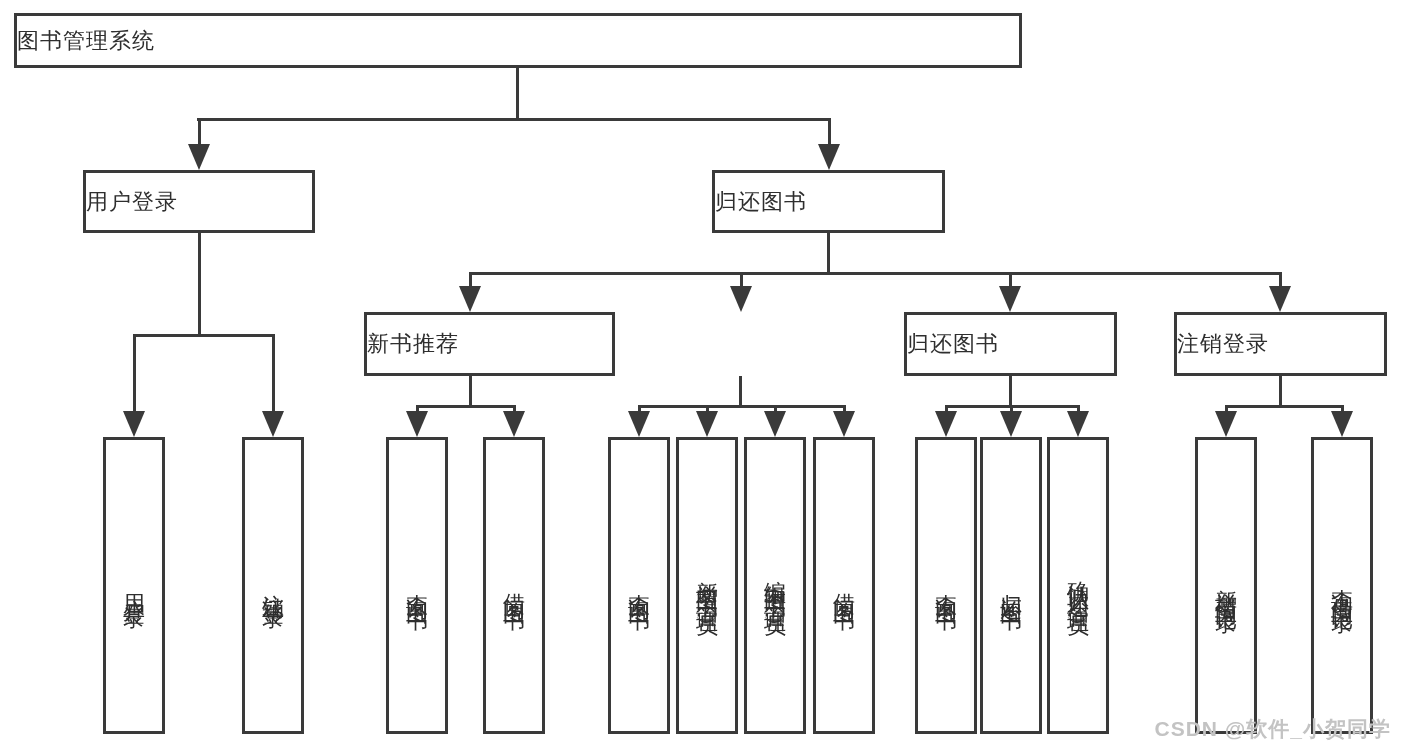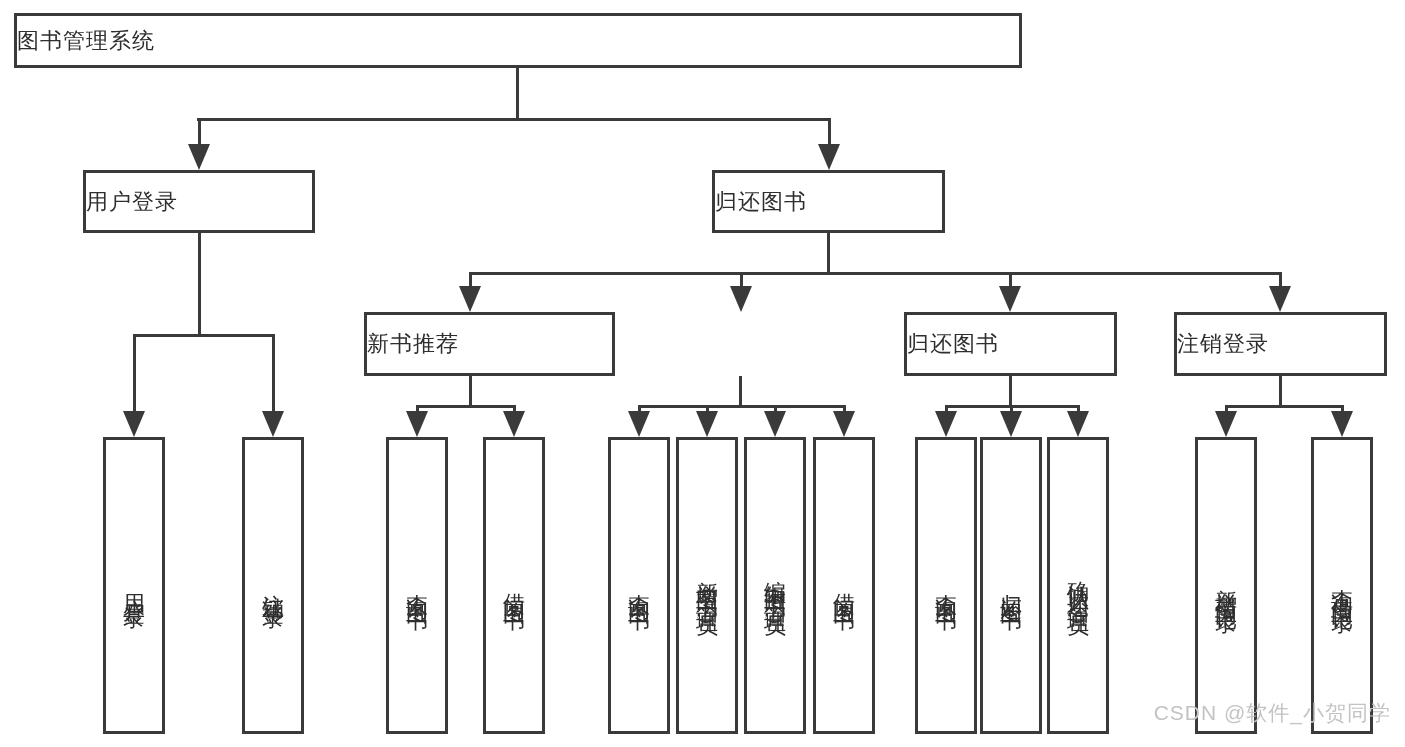--- a/index.html
+++ b/index.html
@@ -31,23 +31,24 @@
   }
   .hline{position:absolute;height:3px;background:var(--line);}
   .vline{position:absolute;width:3px;background:var(--line);}
   .arrow{
     position:absolute;width:0;height:0;
     border-left:11px solid transparent;
     border-right:11px solid transparent;
     border-top:26px solid var(--line);
   }
   .watermark{
-    position:absolute;right:14px;bottom:20px;
+    position:absolute;right:14px;bottom:4px;
     font-size:21px;color:var(--watermark);letter-spacing:1px;
     user-select:none;
+    font-weight:bold;
   }
 </style>
 </head>
 <body>
 
 <div class="canvas">
 
   <div class="box" style="left:14px;top:13px;width:1008px;height:55px;">
     <span>图书管理系统</span>
   </div>

